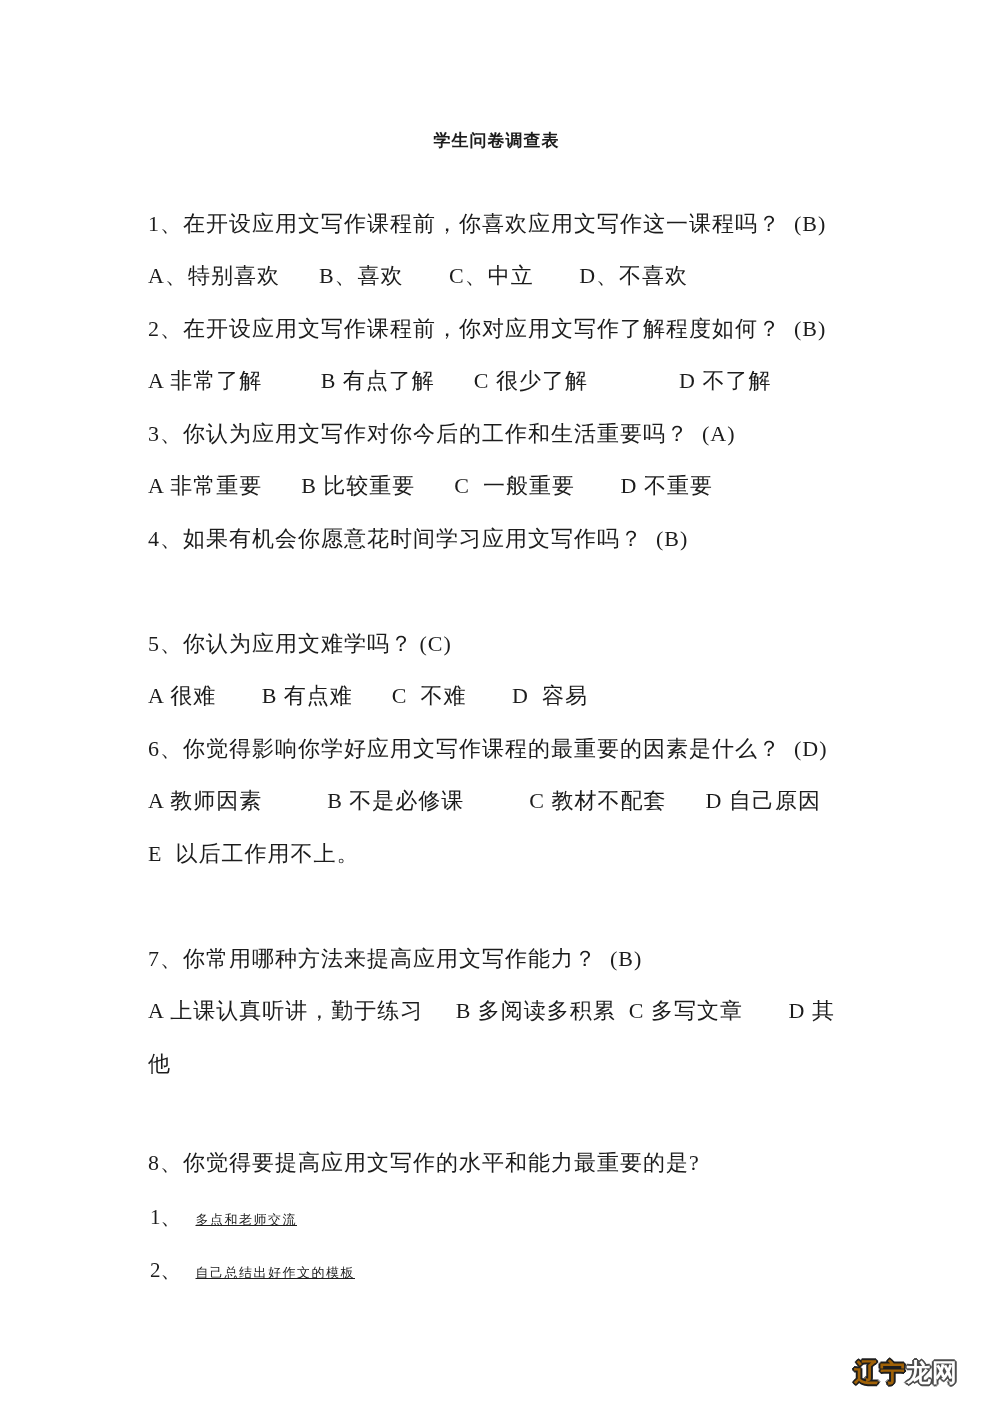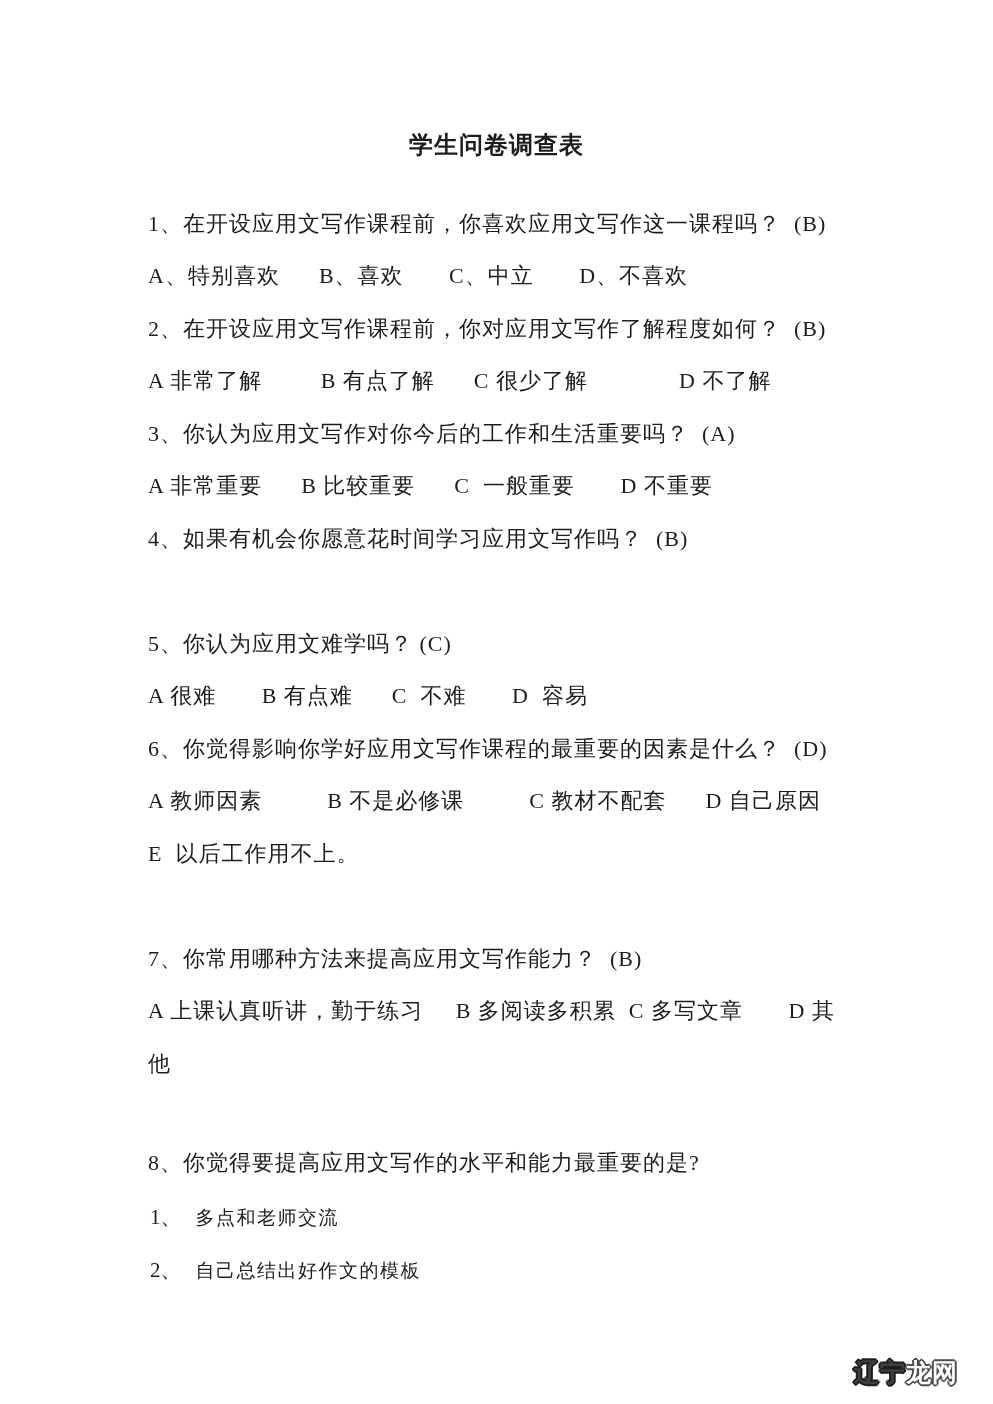--- a/index.html
+++ b/index.html
@@ -12,21 +12,21 @@
     font-family: "Liberation Serif", "DejaVu Serif", serif;
     color: #1c1c1c;
     overflow: hidden;
   }
   .doc-title {
     position: absolute;
     top: 129px;
     left: 0;
     width: 100%;
     text-align: center;
-    font-size: 24px;
+    font-size: 17px;
     font-weight: bold;
     letter-spacing: 1px;
   }
   .line {
     position: absolute;
     left: 148px;
     font-size: 22px;
     line-height: 30px;
     letter-spacing: 1px;
     white-space: pre;
@@ -36,22 +36,23 @@
     left: 150px;
     white-space: pre;
     font-size: 21px;
     line-height: 28px;
   }
   .subline .sub-num {
     font-size: 21px;
     margin-right: 14px;
   }
   .subline .sub-text {
-    font-size: 19px;
+    font-size: 13px;
     letter-spacing: 1.5px;
+    text-decoration: underline;
   }
   .watermark {
     position: absolute;
     left: 854px;
     top: 1356px;
     font-family: "Liberation Sans", "DejaVu Sans", sans-serif;
     font-size: 25px;
     font-weight: bold;
     letter-spacing: 1px;
     white-space: nowrap;
@@ -89,15 +90,15 @@
   <div class="line" style="top:839px">E  以后工作用不上。</div>
   <div class="line" style="top:944px">7、你常用哪种方法来提高应用文写作能力？  (B)</div>
   <div class="line" style="top:996px">A 上课认真听讲，勤于练习     B 多阅读多积累  C 多写文章       D 其</div>
   <div class="line" style="top:1049px">他</div>
   <div class="line" style="top:1148px">8、你觉得要提高应用文写作的水平和能力最重要的是?</div>
 
   <div class="subline" style="top:1203px"><span class="sub-num">1、</span><span class="sub-text">多点和老师交流</span></div>
 
   <div class="subline" style="top:1256px"><span class="sub-num">2、</span><span class="sub-text">自己总结出好作文的模板</span></div>
 
-  <div class="watermark"><span class="wm-region" style="color: #404040;">辽宁</span><span class="wm-site" style="color: rgb(255, 255, 255);">龙网</span></div>
+  <div class="watermark"><span class="wm-region" style="color: #a16207;">辽宁</span><span class="wm-site" style="color: rgb(255, 255, 255);">龙网</span></div>
 
 </div>
 
 </body></html>

